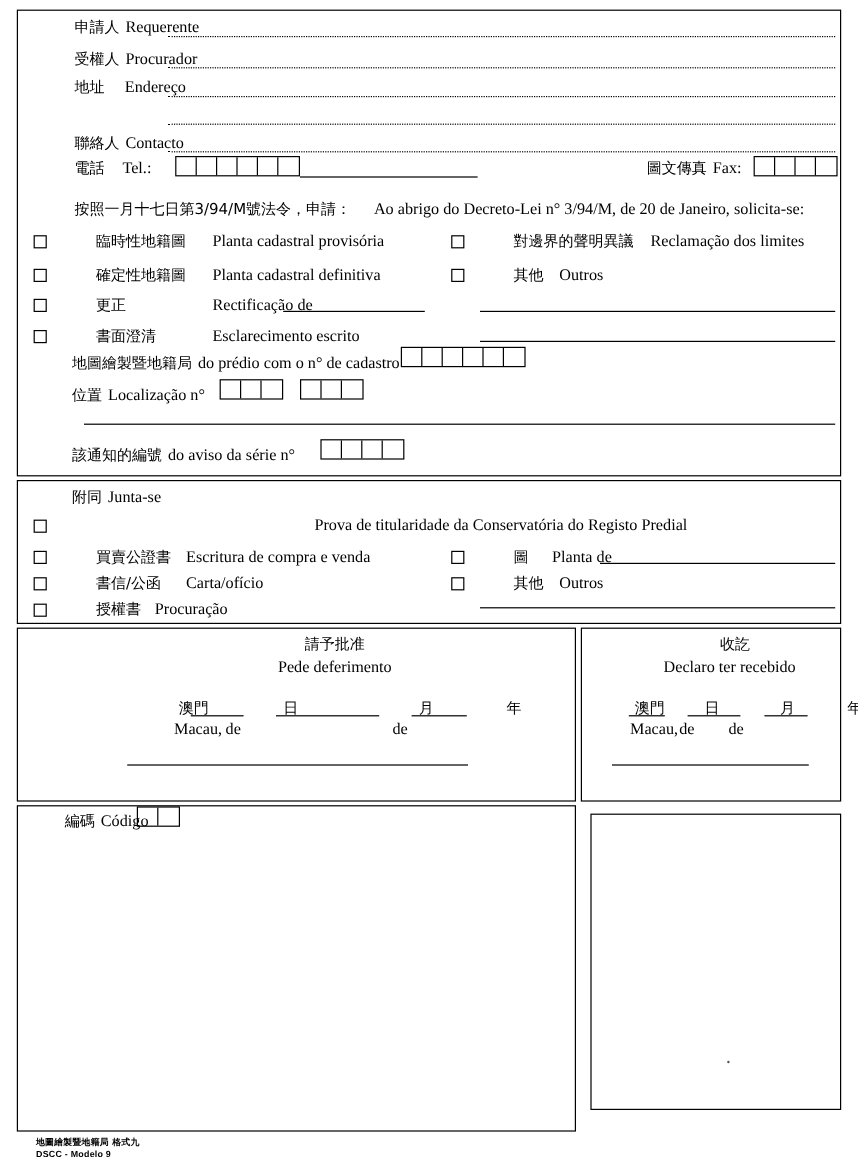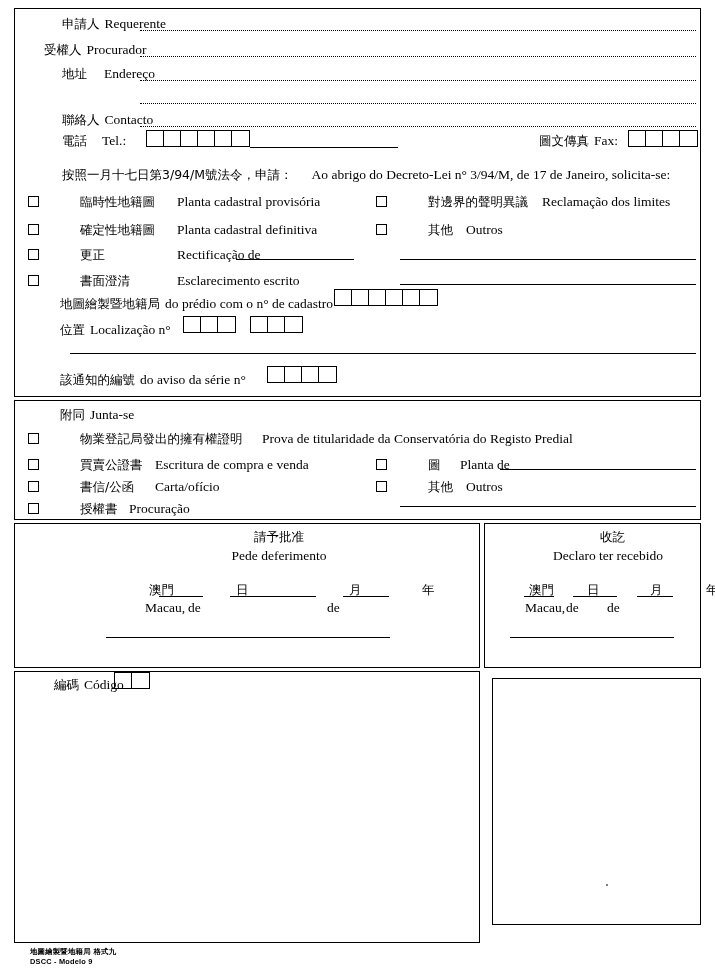--- a/index.html
+++ b/index.html
@@ -122,21 +122,21 @@
 
 <div class="page">
 
   <div class="box" id="box-top"></div>
 
   <div class="lbl" style="left:30px; top:14px;">
     <span class="cjk">申請人</span><span class="lat">Requerente</span>
   </div>
   <div class="dline" style="left:140px; top:30px; width:556px;"></div>
 
-  <div class="lbl" style="left:12px; top:40px;">
+  <div class="lbl" style="left:30px; top:40px;">
     <span class="cjk">受權人</span><span class="lat">Procurador</span>
   </div>
   <div class="dline" style="left:140px; top:56px; width:556px;"></div>
 
   <div class="lbl" style="left:30px; top:64px;">
     <span class="cjk">地址</span><span class="lat" style="margin-left:12px;">Endereço</span>
   </div>
   <div class="dline" style="left:140px; top:80px; width:556px;"></div>
   <div class="dline" style="left:140px; top:103px; width:556px;"></div>
 
@@ -162,21 +162,21 @@
     <span class="cjk">圖文傳真</span><span class="lat">Fax:</span>
   </div>
   <div class="charboxes" style="left:628px; top:130px;">
     <i></i>
       <i></i>
       <i></i>
       <i></i>
   </div>
 
   <div class="lbl" style="left:30px; top:165px;">
-    <span class="cjk">按照一月十七日第3/94/M號法令，申請：</span><span class="lat" style="margin-left:14px;">Ao abrigo do Decreto-Lei n° 3/94/M, de 17 de Janeiro, solicita-se:</span>
+    <span class="cjk">按照一月十七日第3/94/M號法令，申請：</span><span class="lat" style="margin-left:14px;">Ao abrigo do Decreto-Lei n° 3/94/M, de 20 de Janeiro, solicita-se:</span>
   </div>
 
   <div class="cb" style="left:28px; top:196px;"></div>
   <div class="lbl" style="left:48px; top:192px;">
     <span class="cjk">臨時性地籍圖</span>
   </div>
   <div class="lbl" style="left:145px; top:192px;">
     <span class="lat">Planta cadastral provisória</span>
   </div>
 
@@ -259,23 +259,20 @@
       <i></i>
       <i></i>
   </div>
 
   <div class="box" id="box-junta"></div>
   <div class="lbl" style="left:28px; top:405px;">
     <span class="cjk">附同</span><span class="lat">Junta-se</span>
   </div>
 
   <div class="cb" style="left:28px; top:433px;"></div>
-  <div class="lbl" style="left:48px; top:429px;">
-    <span class="cjk">物業登記局發出的擁有權證明</span>
-  </div>
   <div class="lbl" style="left:230px; top:429px;">
     <span class="lat">Prova de titularidade da Conservatória do Registo Predial</span>
   </div>
 
   <div class="cb" style="left:28px; top:459px;"></div>
   <div class="lbl" style="left:48px; top:455px;">
     <span class="cjk">買賣公證書</span>
   </div>
   <div class="lbl" style="left:123px; top:455px;">
     <span class="lat">Escritura de compra e venda</span>

